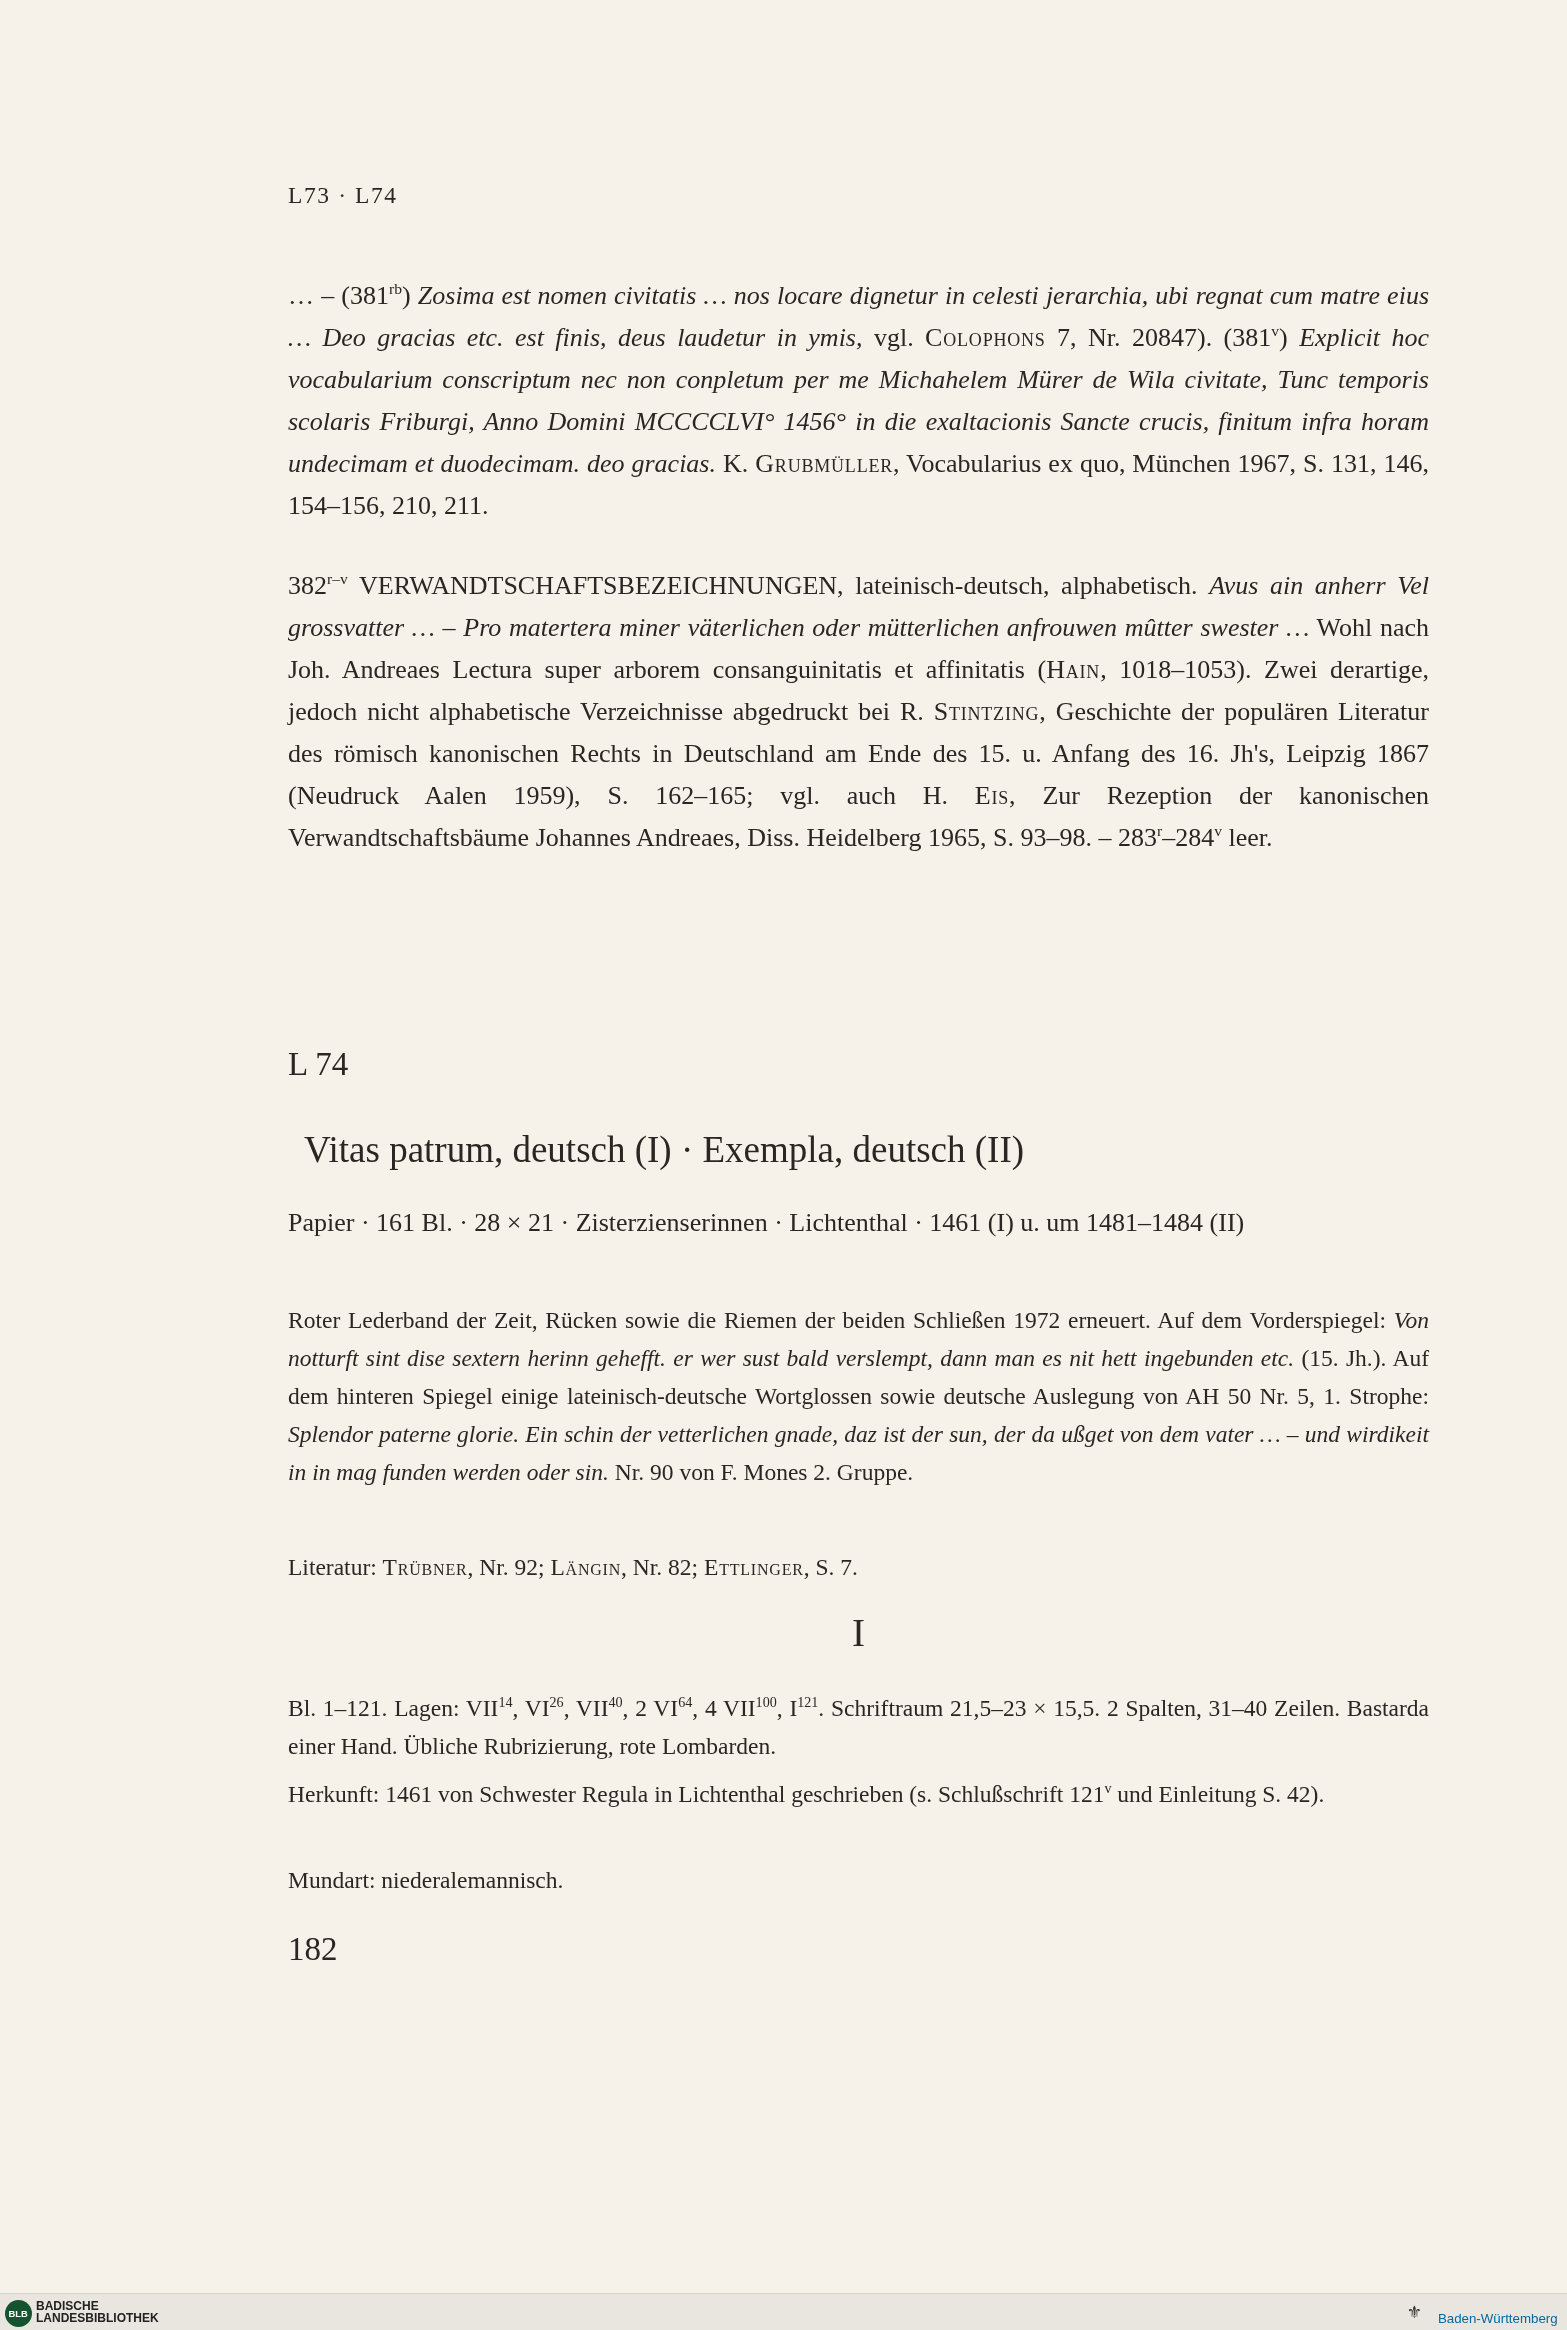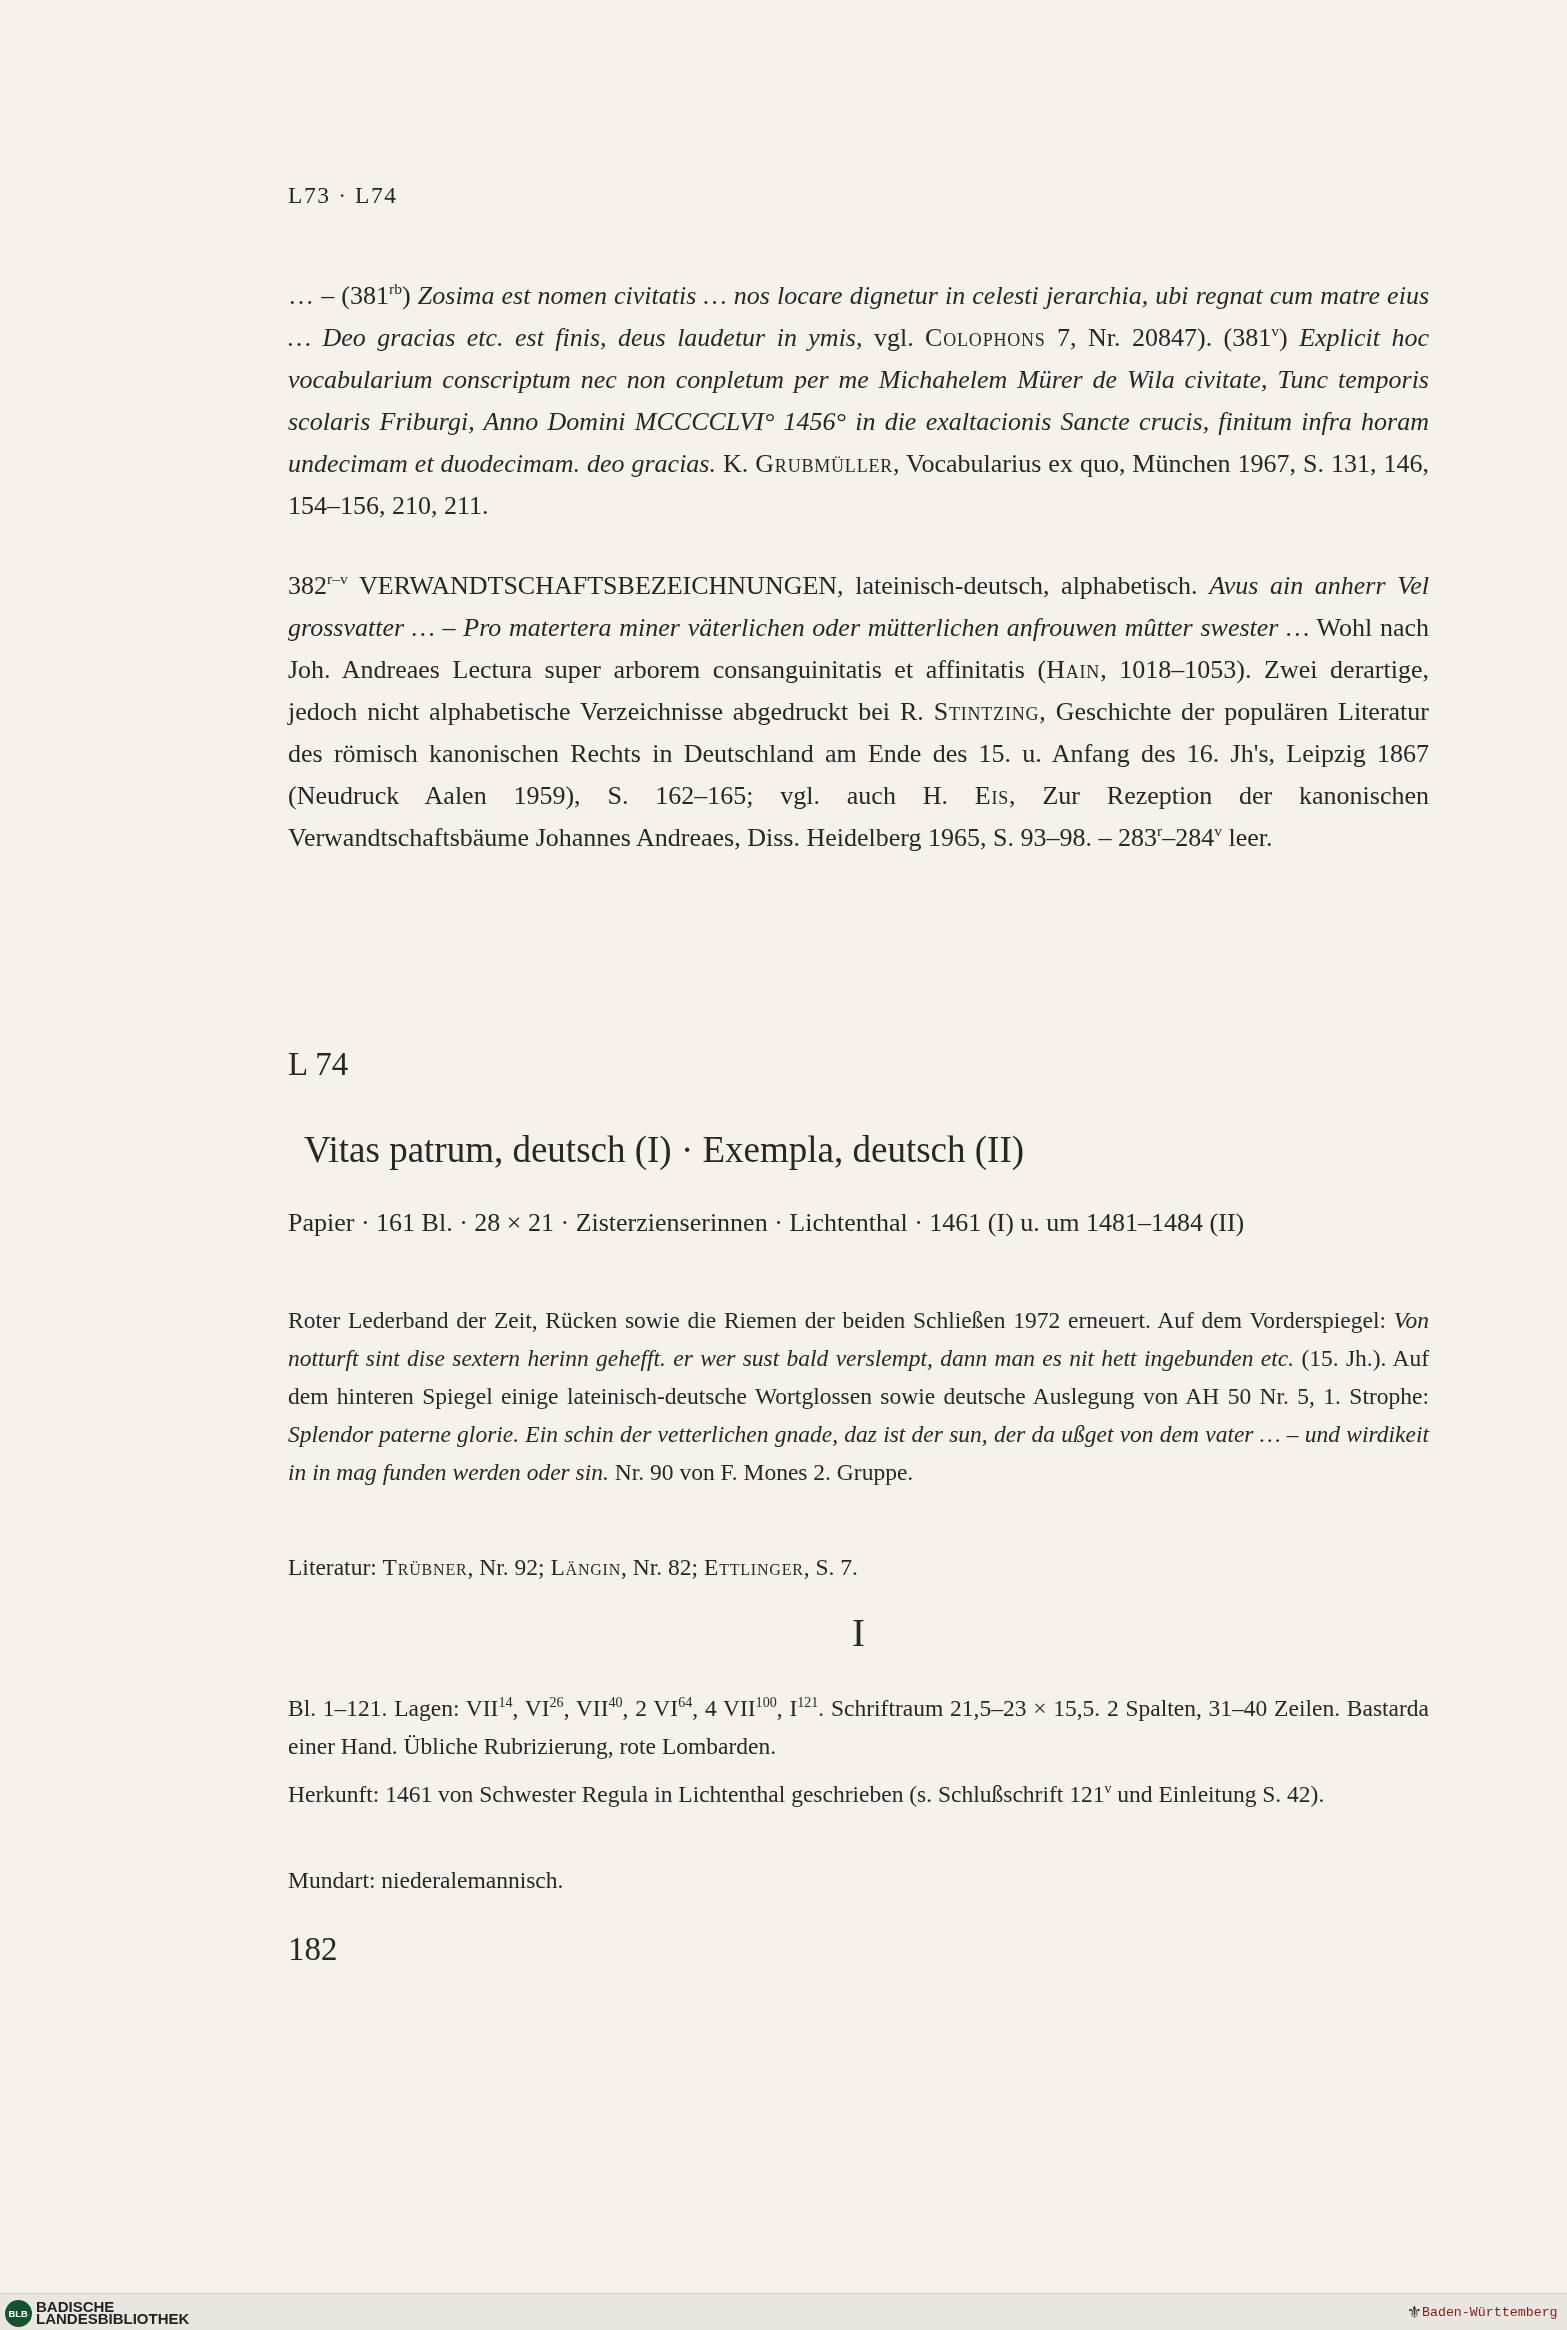--- a/index.html
+++ b/index.html
@@ -27,23 +27,23 @@
   .s3 { top:1689px; }
   .s4 { top:1775px; }
   .s5 { top:1861px; }
   .folio { position:absolute; top:1931px; left:0; font-size:33px; }
   .footer {
     position:absolute; left:0; top:2293px; width:1567px; height:38px;
     background:#e9e6e0; border-top:0.8px solid #d6d2ca;
     font-family:"Liberation Sans","DejaVu Sans",sans-serif;
   }
   .blb-logo { position:absolute; left:4.7px; top:6.3px; width:27px; height:27px; border-radius:50%; background:#14532d; color:#fff; font-size:9.4px; font-weight:bold; text-align:center; line-height:27px; }
-  .blb-text { position:absolute; left:36px; top:7px; font-size:15px; line-height:11.8px; color:#222; font-weight:bold; }
+  .blb-text { position:absolute; left:36px; top:7px; font-size:12px; line-height:11.8px; color:#222; font-weight:bold; }
   .bw-icon { position:absolute; right:145px; top:7.8px; font-size:17px; color:#333; }
-  .bw-text { position:absolute; right:9.4px; top:11px; font-size:13.3px; color:#7f1d1d;font-family:Liberation Mono, monospace; }
+  .bw-text { position:absolute; right:9.4px; top:17px; font-size:13.3px; color:#0369a1; }
 </style>
 </head>
 <body>
 
 <div class="page">
   <div class="runhead">L73 · L74</div>
 
   <div class="para p1"><span>… – (381</span><sup>rb</sup><span>) </span><i>Zosima est nomen civitatis … nos locare dignetur in celesti jerarchia, ubi regnat cum matre eius … Deo gracias etc. est finis, deus laudetur in ymis,</i><span> vgl. </span><span class="sc">Colophons</span><span> 7, Nr. 20847). (381</span><sup>v</sup><span>) </span><i>Explicit hoc vocabularium conscriptum nec non conpletum per me Michahelem Mürer de Wila civitate, Tunc temporis scolaris Friburgi, Anno Domini MCCCCLVI° 1456° in die exaltacionis Sancte crucis, finitum infra horam undecimam et duodecimam. deo gracias.</i><span> K. </span><span class="sc">Grubmüller</span><span>, Vocabularius ex quo, München 1967, S. 131, 146, 154–156, 210, 211.</span></div>
   <div class="para p2"><span>382</span><sup>r–v</sup><span> VERWANDTSCHAFTSBEZEICHNUNGEN, lateinisch-deutsch, alphabetisch. </span><i>Avus ain anherr Vel grossvatter … – Pro matertera miner väterlichen oder mütterlichen anfrouwen mûtter swester …</i><span> Wohl nach Joh. Andreaes Lectura super arborem consanguinitatis et affinitatis (</span><span class="sc">Hain</span><span>, 1018–1053). Zwei derartige, jedoch nicht alphabetische Verzeichnisse abgedruckt bei R. </span><span class="sc">Stintzing</span><span>, Geschichte der populären Literatur des römisch kanonischen Rechts in Deutschland am Ende des 15. u. Anfang des 16. Jh's, Leipzig 1867 (Neudruck Aalen 1959), S. 162–165; vgl. auch H. </span><span class="sc">Eis</span><span>, Zur Rezeption der kanonischen Verwandtschaftsbäume Johannes Andreaes, Diss. Heidelberg 1965, S. 93–98. – 283</span><sup>r</sup><span>–284</span><sup>v</sup><span> leer.</span></div>
 

